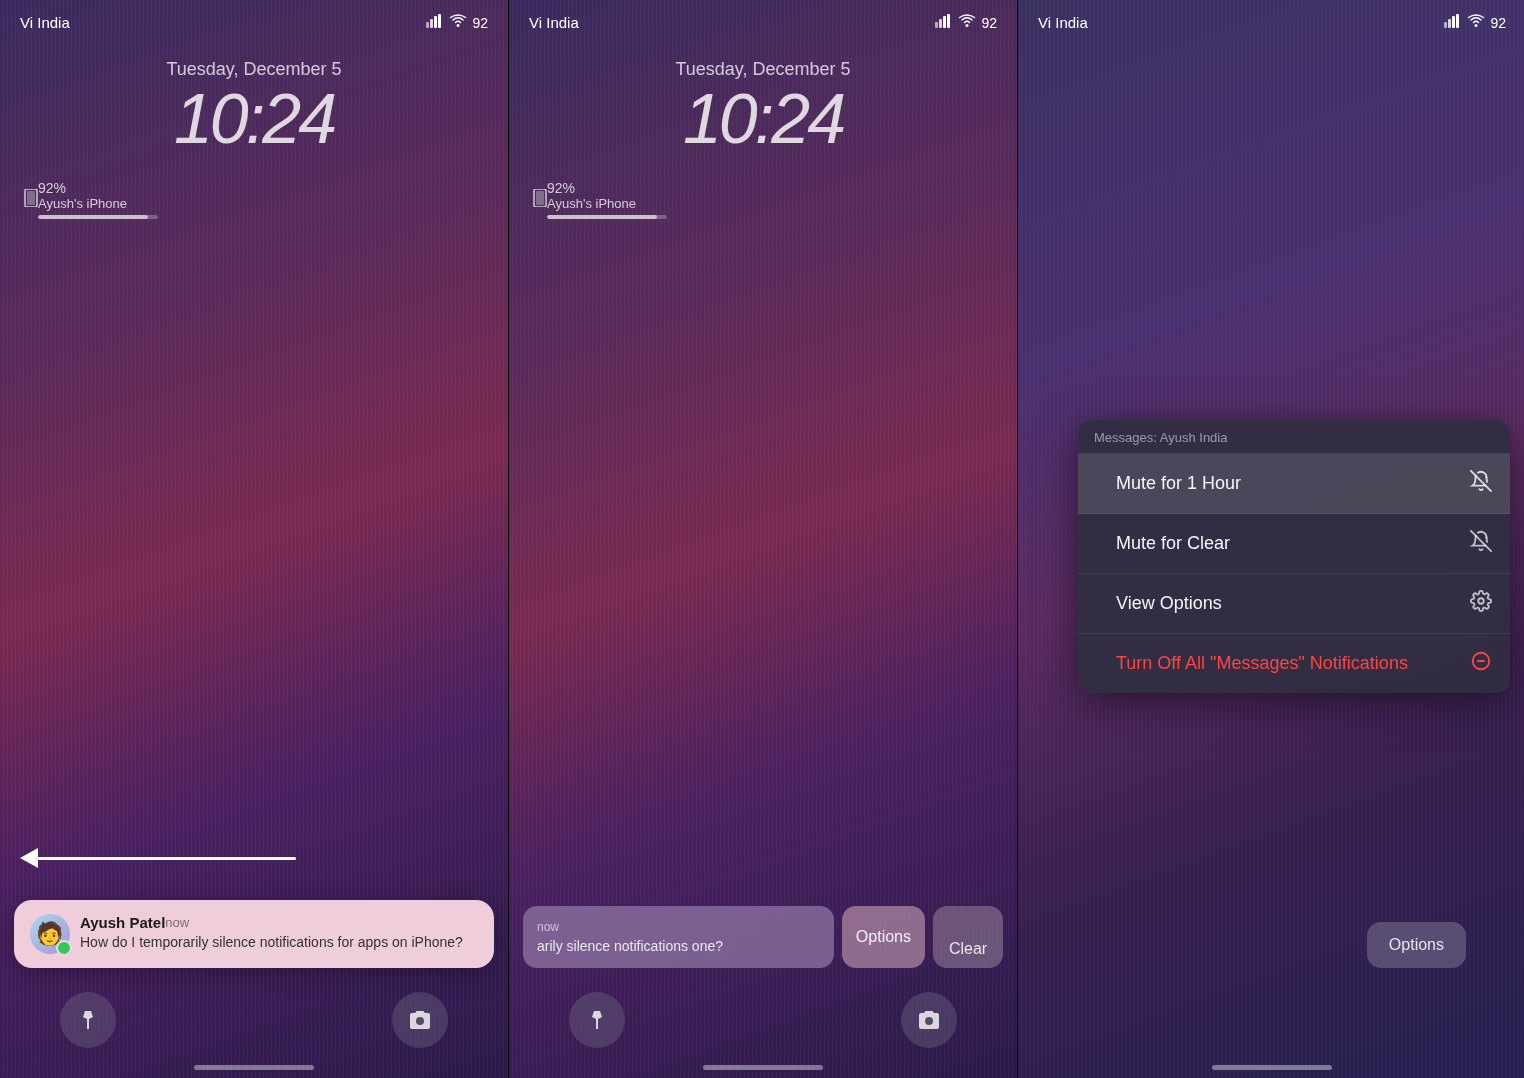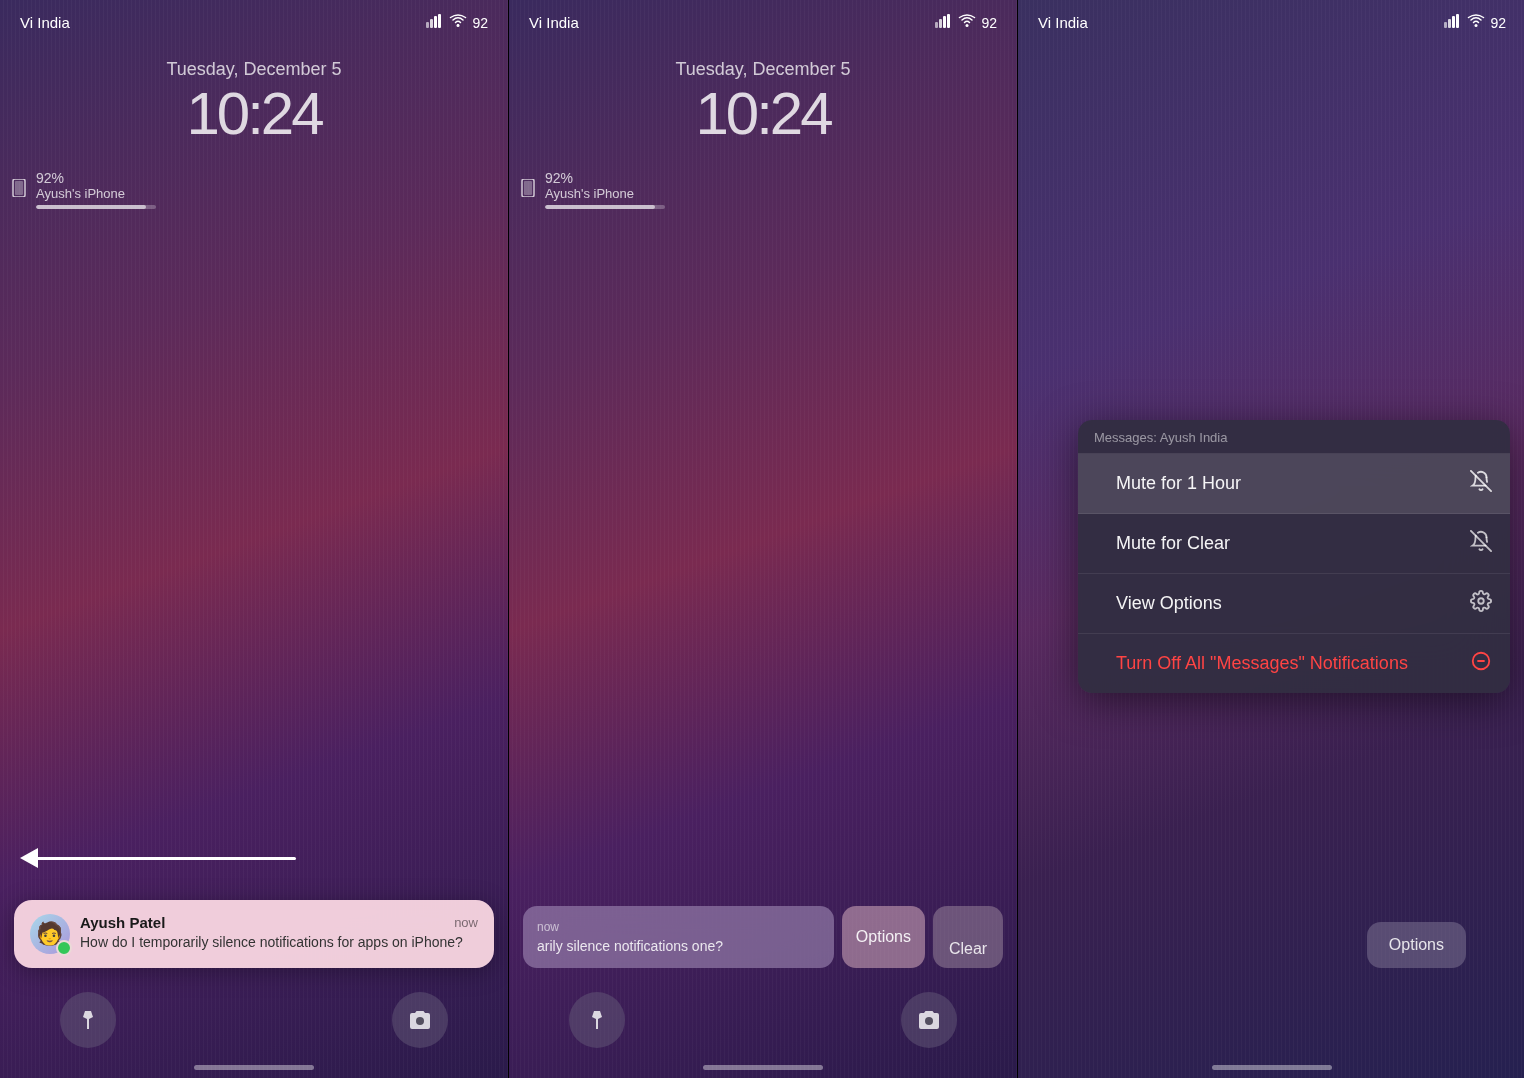--- a/index.html
+++ b/index.html
@@ -77,36 +77,37 @@
       padding: 20px 0 10px;
       color: rgba(255,255,255,0.85);
     }
     .clock-date {
       font-size: 18px;
       font-weight: 400;
       margin-bottom: 4px;
       color: rgba(255,255,255,0.75);
     }
     .clock-time {
-      font-size: 60px;
+      font-size: 70px;
       font-weight: 200;
       line-height: 1;
       letter-spacing: -3px;
       color: rgba(255,255,255,0.82);
       font-variant-numeric: tabular-nums;
+      font-style: italic;
     }
 
     
     .battery-info {
-      padding: 16px 12px 0;
+      padding: 16px 24px 0;
       color: rgba(255,255,255,0.75);
       font-size: 14px;
       display: flex;
       align-items: center;
-      gap: 10px;
+      gap: 0;
     }
     .battery-bar {
       width: 120px;
       height: 4px;
       background: rgba(255,255,255,0.25);
       border-radius: 2px;
       margin-top: 4px;
       overflow: hidden;
     }
     .battery-bar-fill {
@@ -158,21 +159,20 @@
       border-radius: 50%;
       border: 2px solid rgba(255,220,230,0.9);
       display: flex;
       align-items: center;
       justify-content: center;
     }
 
     .notification-body { flex: 1; }
     .notification-header {
       display: flex;
-      justify-content: space-between;
       align-items: center;
       margin-bottom: 2px;
     }
     .notification-sender {
       font-weight: 700;
       font-size: 15px;
       color: #1a1a1a;
     }
     .notification-time {
       font-size: 13px;

